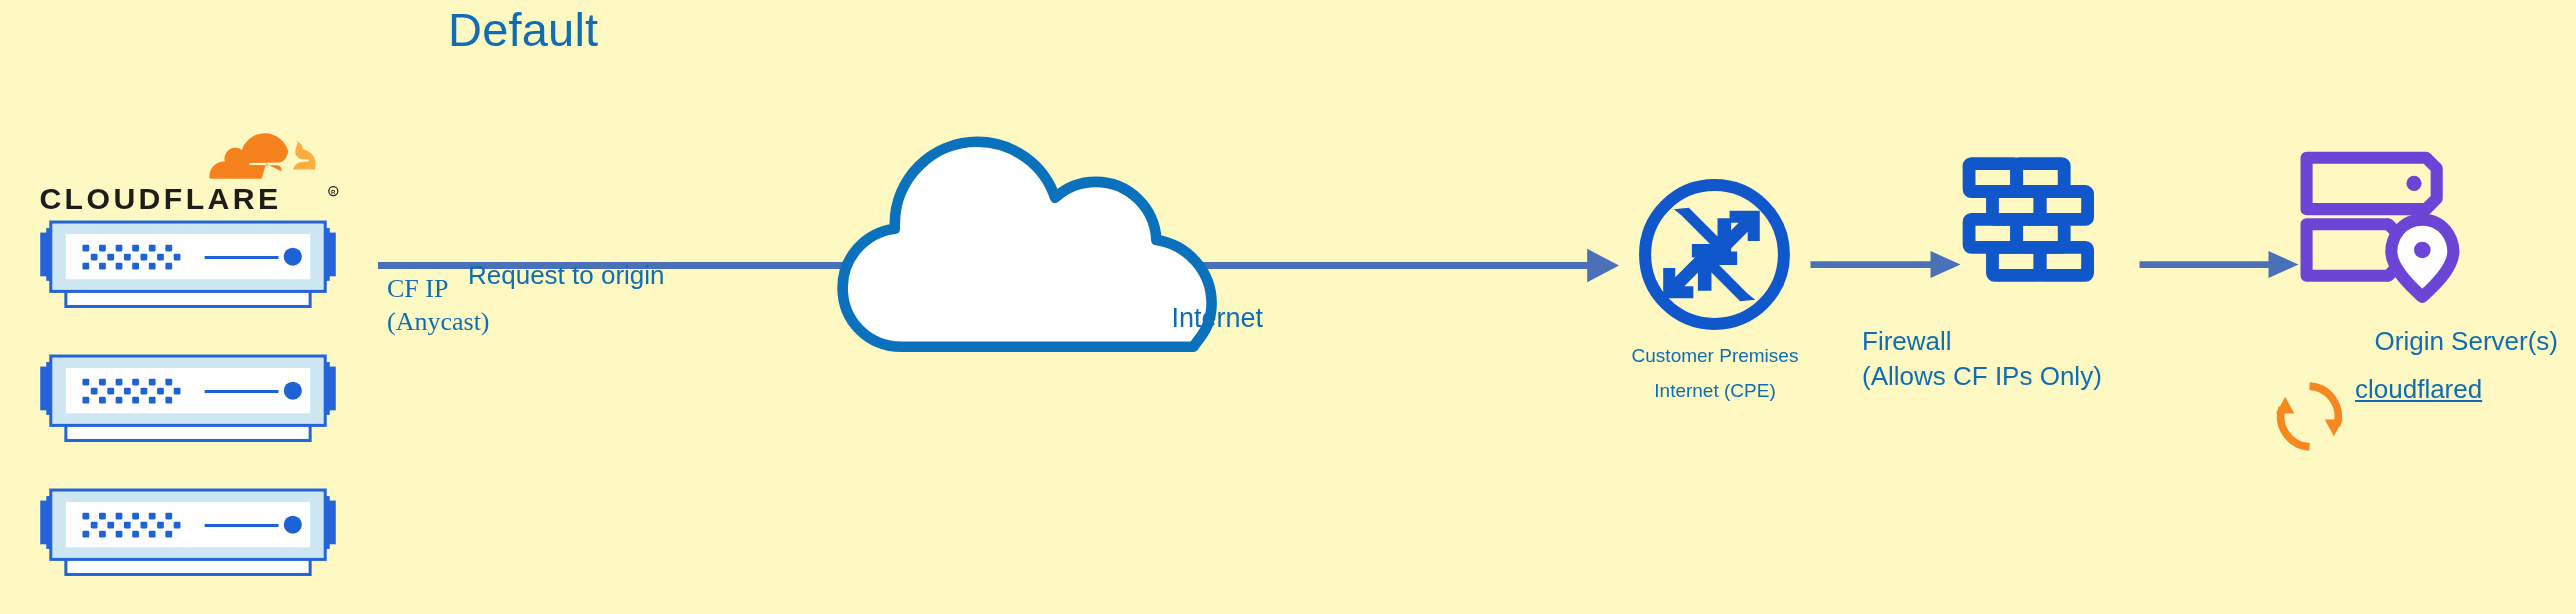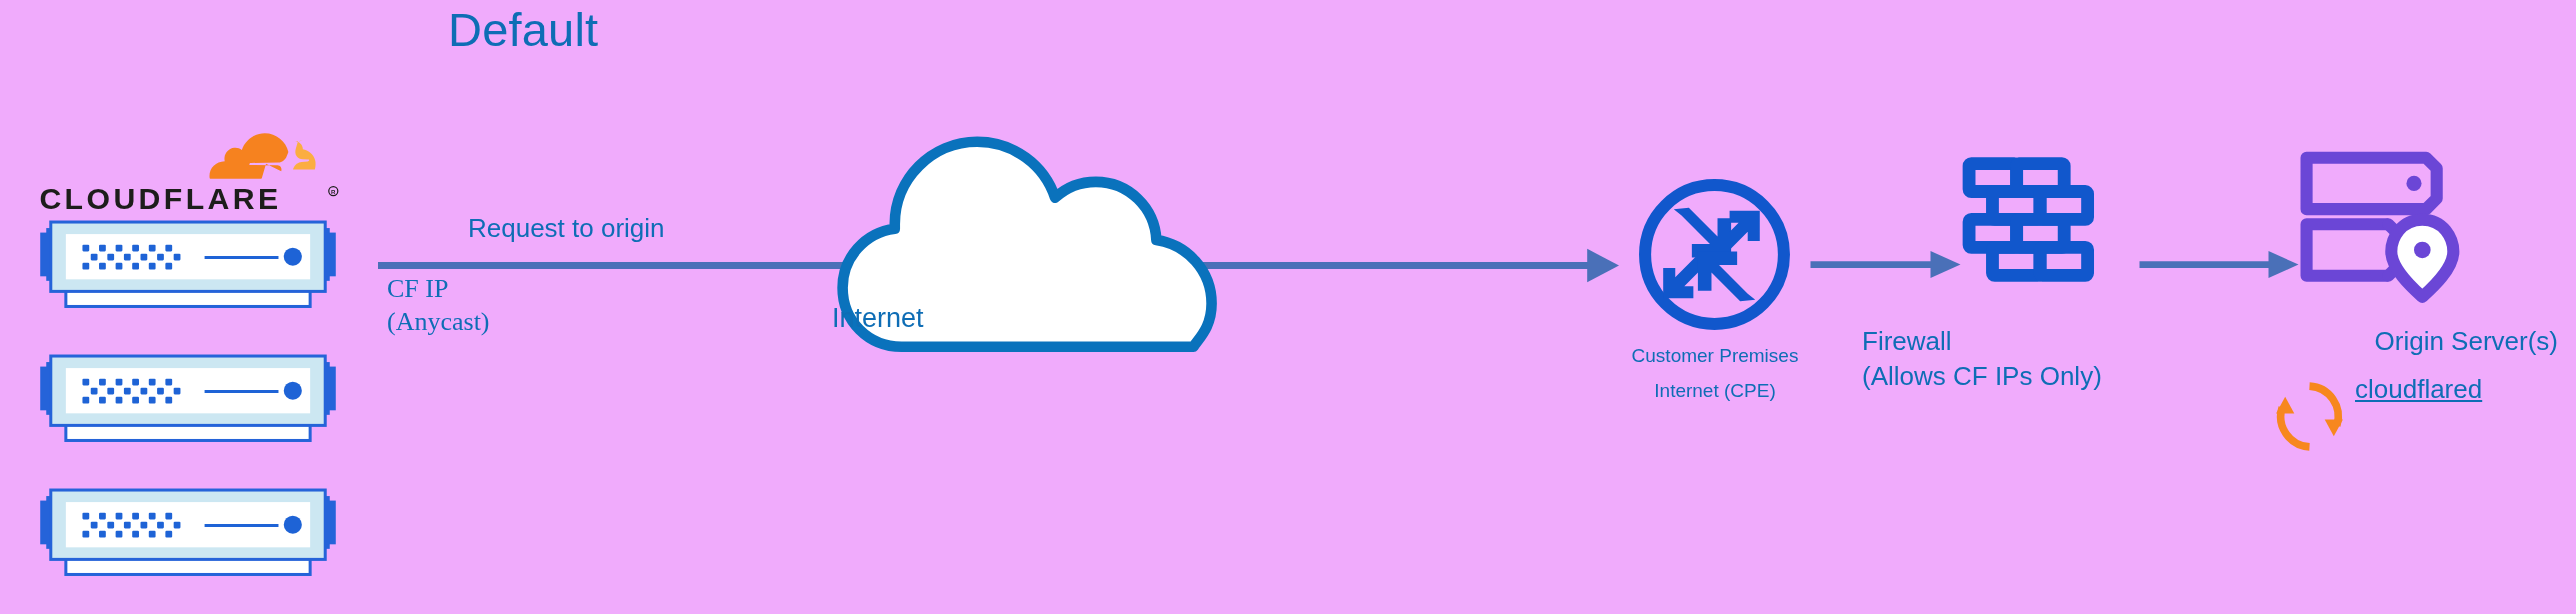--- a/index.html
+++ b/index.html
@@ -8,21 +8,21 @@
     padding: 0;
     background: #ffffff;
   }
   body {
     font-family: "Liberation Sans", "DejaVu Sans", sans-serif;
   }
   #canvas {
     position: relative;
     width: 2576px;
     height: 614px;
-    background: #f0abfc;
+    background: #fef9c3;
     overflow: hidden;
   }
 
   
   #diagram-title {
     position: absolute;
     left: 448px;
     top: 4.5px;
     font-size: 47px;
     line-height: 1.05;
@@ -101,21 +101,21 @@
     left: 832px;
     top: 106px;
     width: 431px;
     height: 250px;
   }
   #internet-label {
     position: absolute;
     left: 832px;
     top: 303px;
     width: 431px;
-    text-align: left;
+    text-align: right;
     font-size: 27px;
     color: #0E6DB5;
   }
 
   
   #cpe-icon {
     position: absolute;
     left: 1633px;
     top: 173px;
     width: 163px;
@@ -196,21 +196,21 @@
   }
 
   
   .link-arrow {
     position: absolute;
     height: 33px;
   }
   #arrow-cpe-fw { left: 1810px; top: 248px; width: 151px; }
   #arrow-fw-origin { left: 2139px; top: 248px; width: 160px; }
 
-  .nowrap { white-space: nowrap; }
+  .nowrap { white-space: nowrap; margin-top: 47px; }
 </style>
 </head>
 <body>
 
 <div id="canvas">
 
   <div id="diagram-title">Default</div>
 
   <div id="cf-logo">
     <svg class="cf-mark" viewBox="0 0 195 84">

